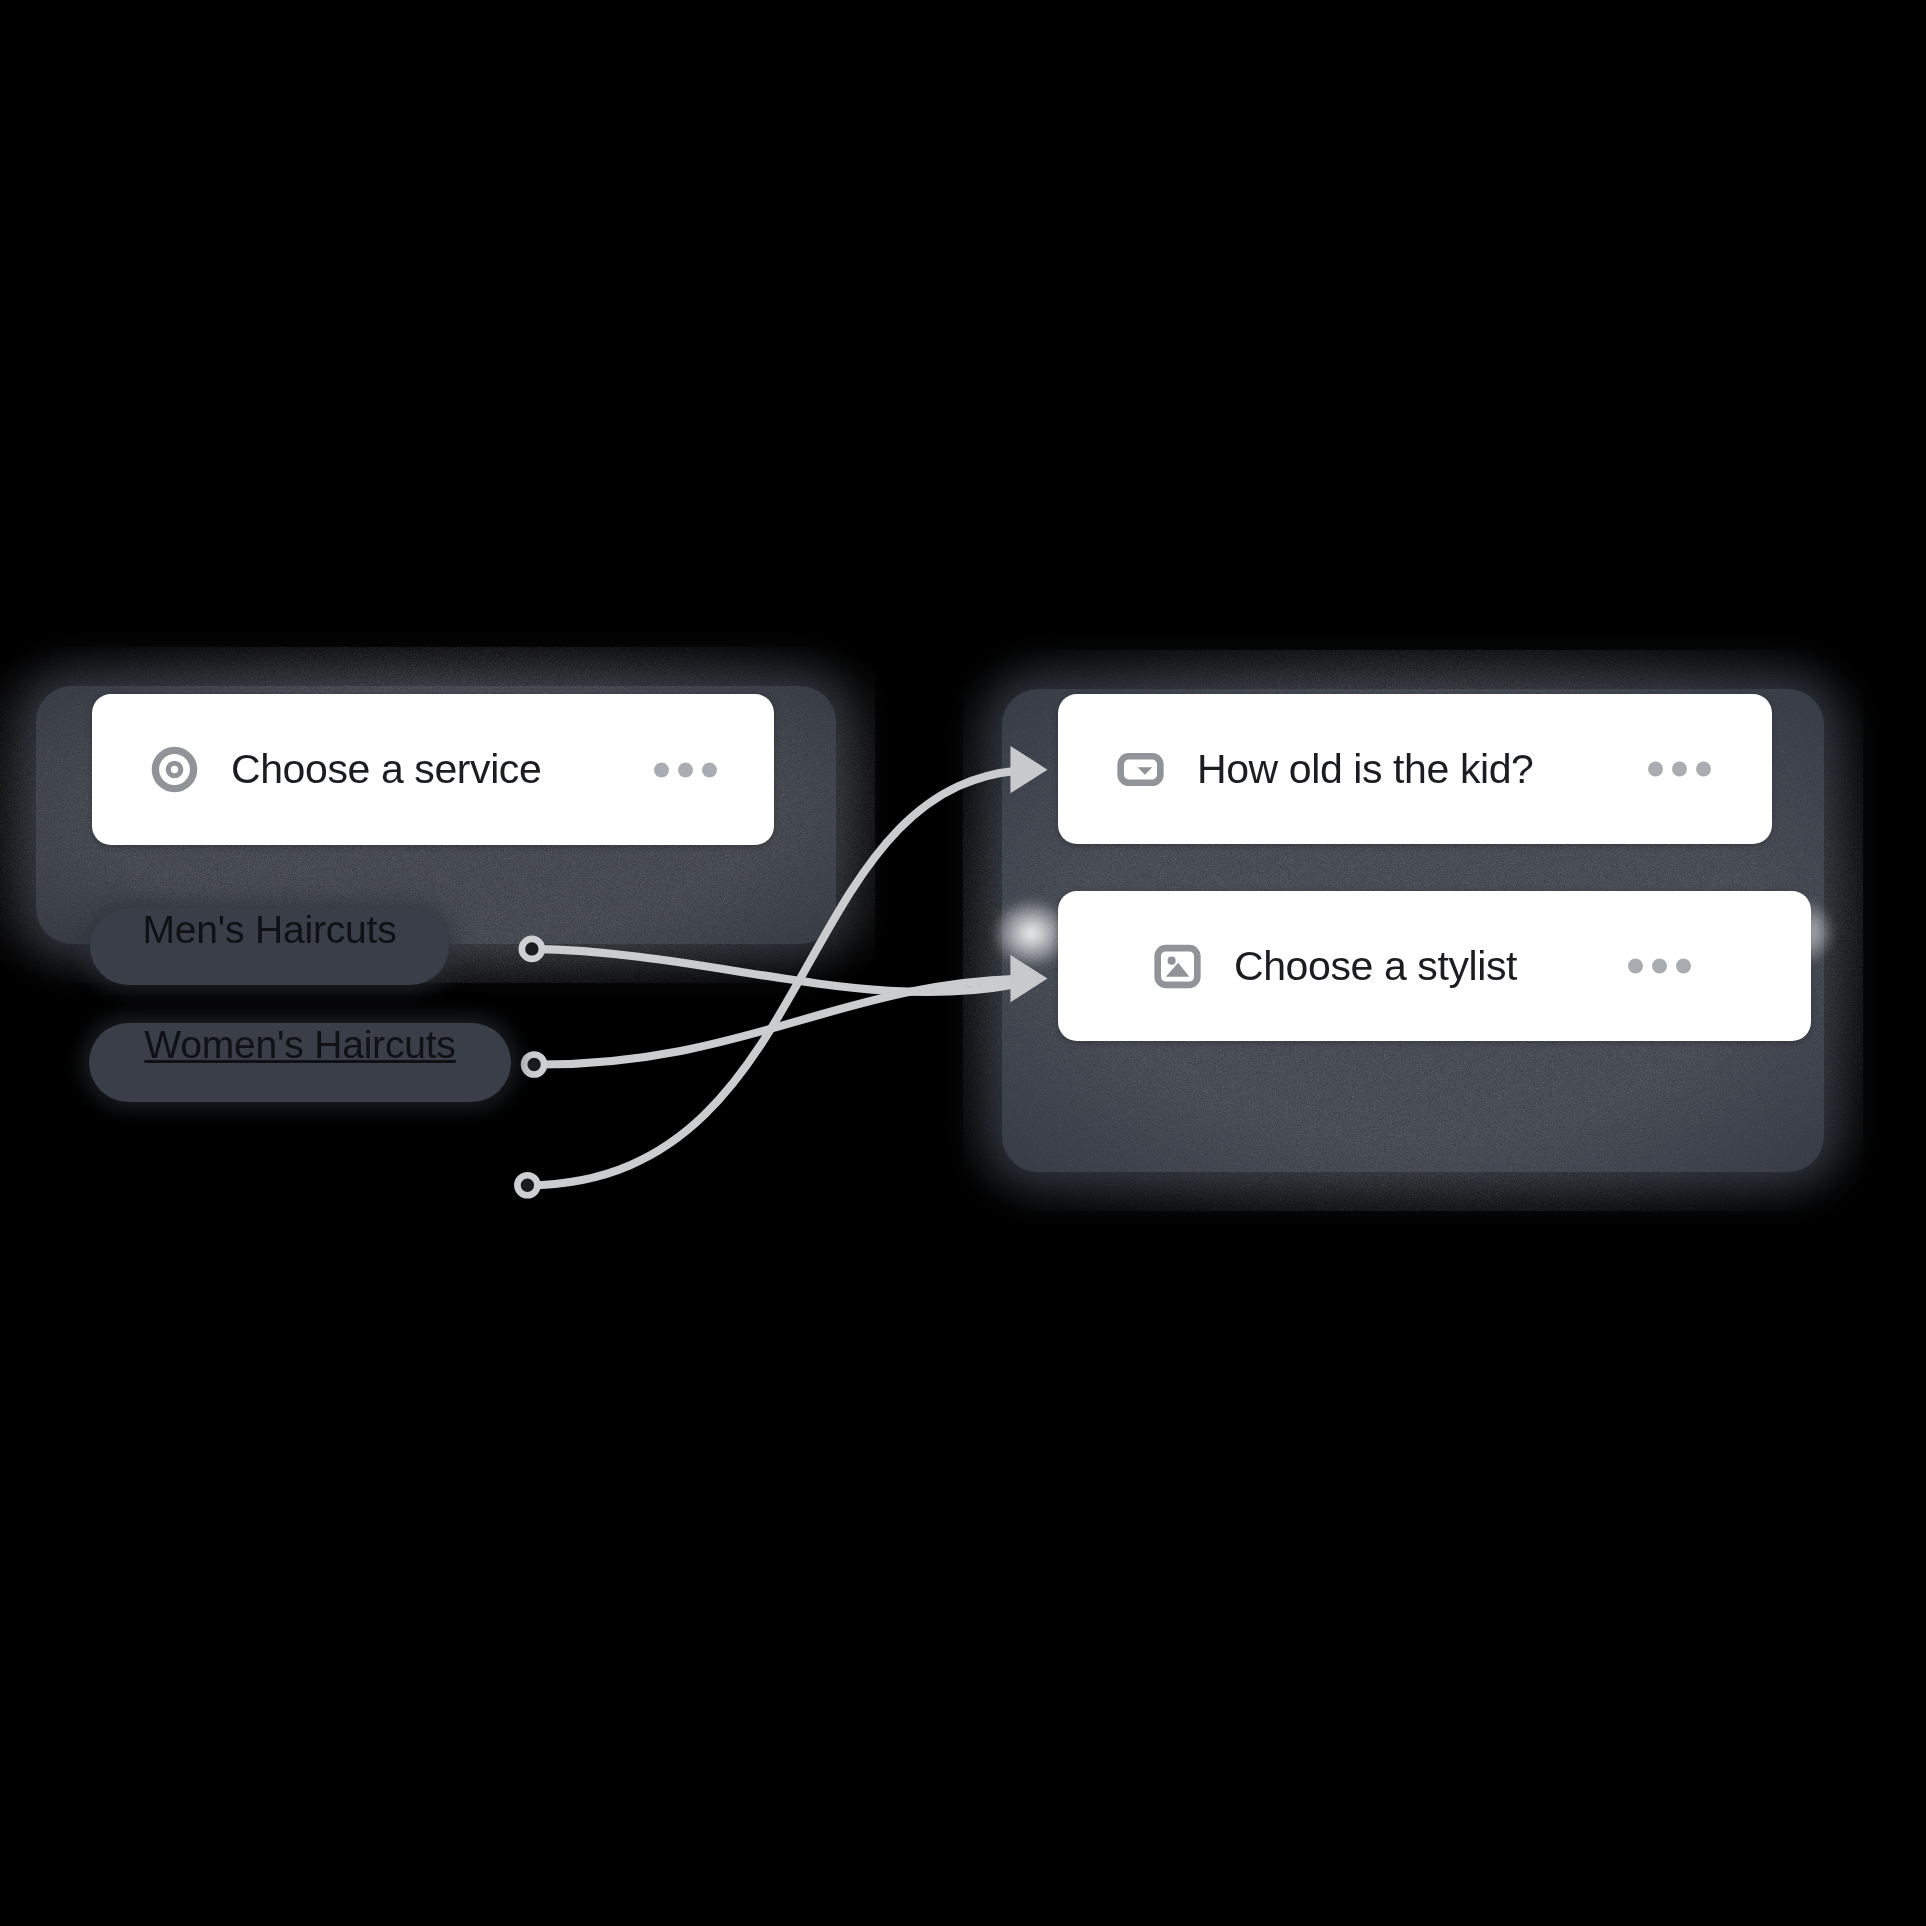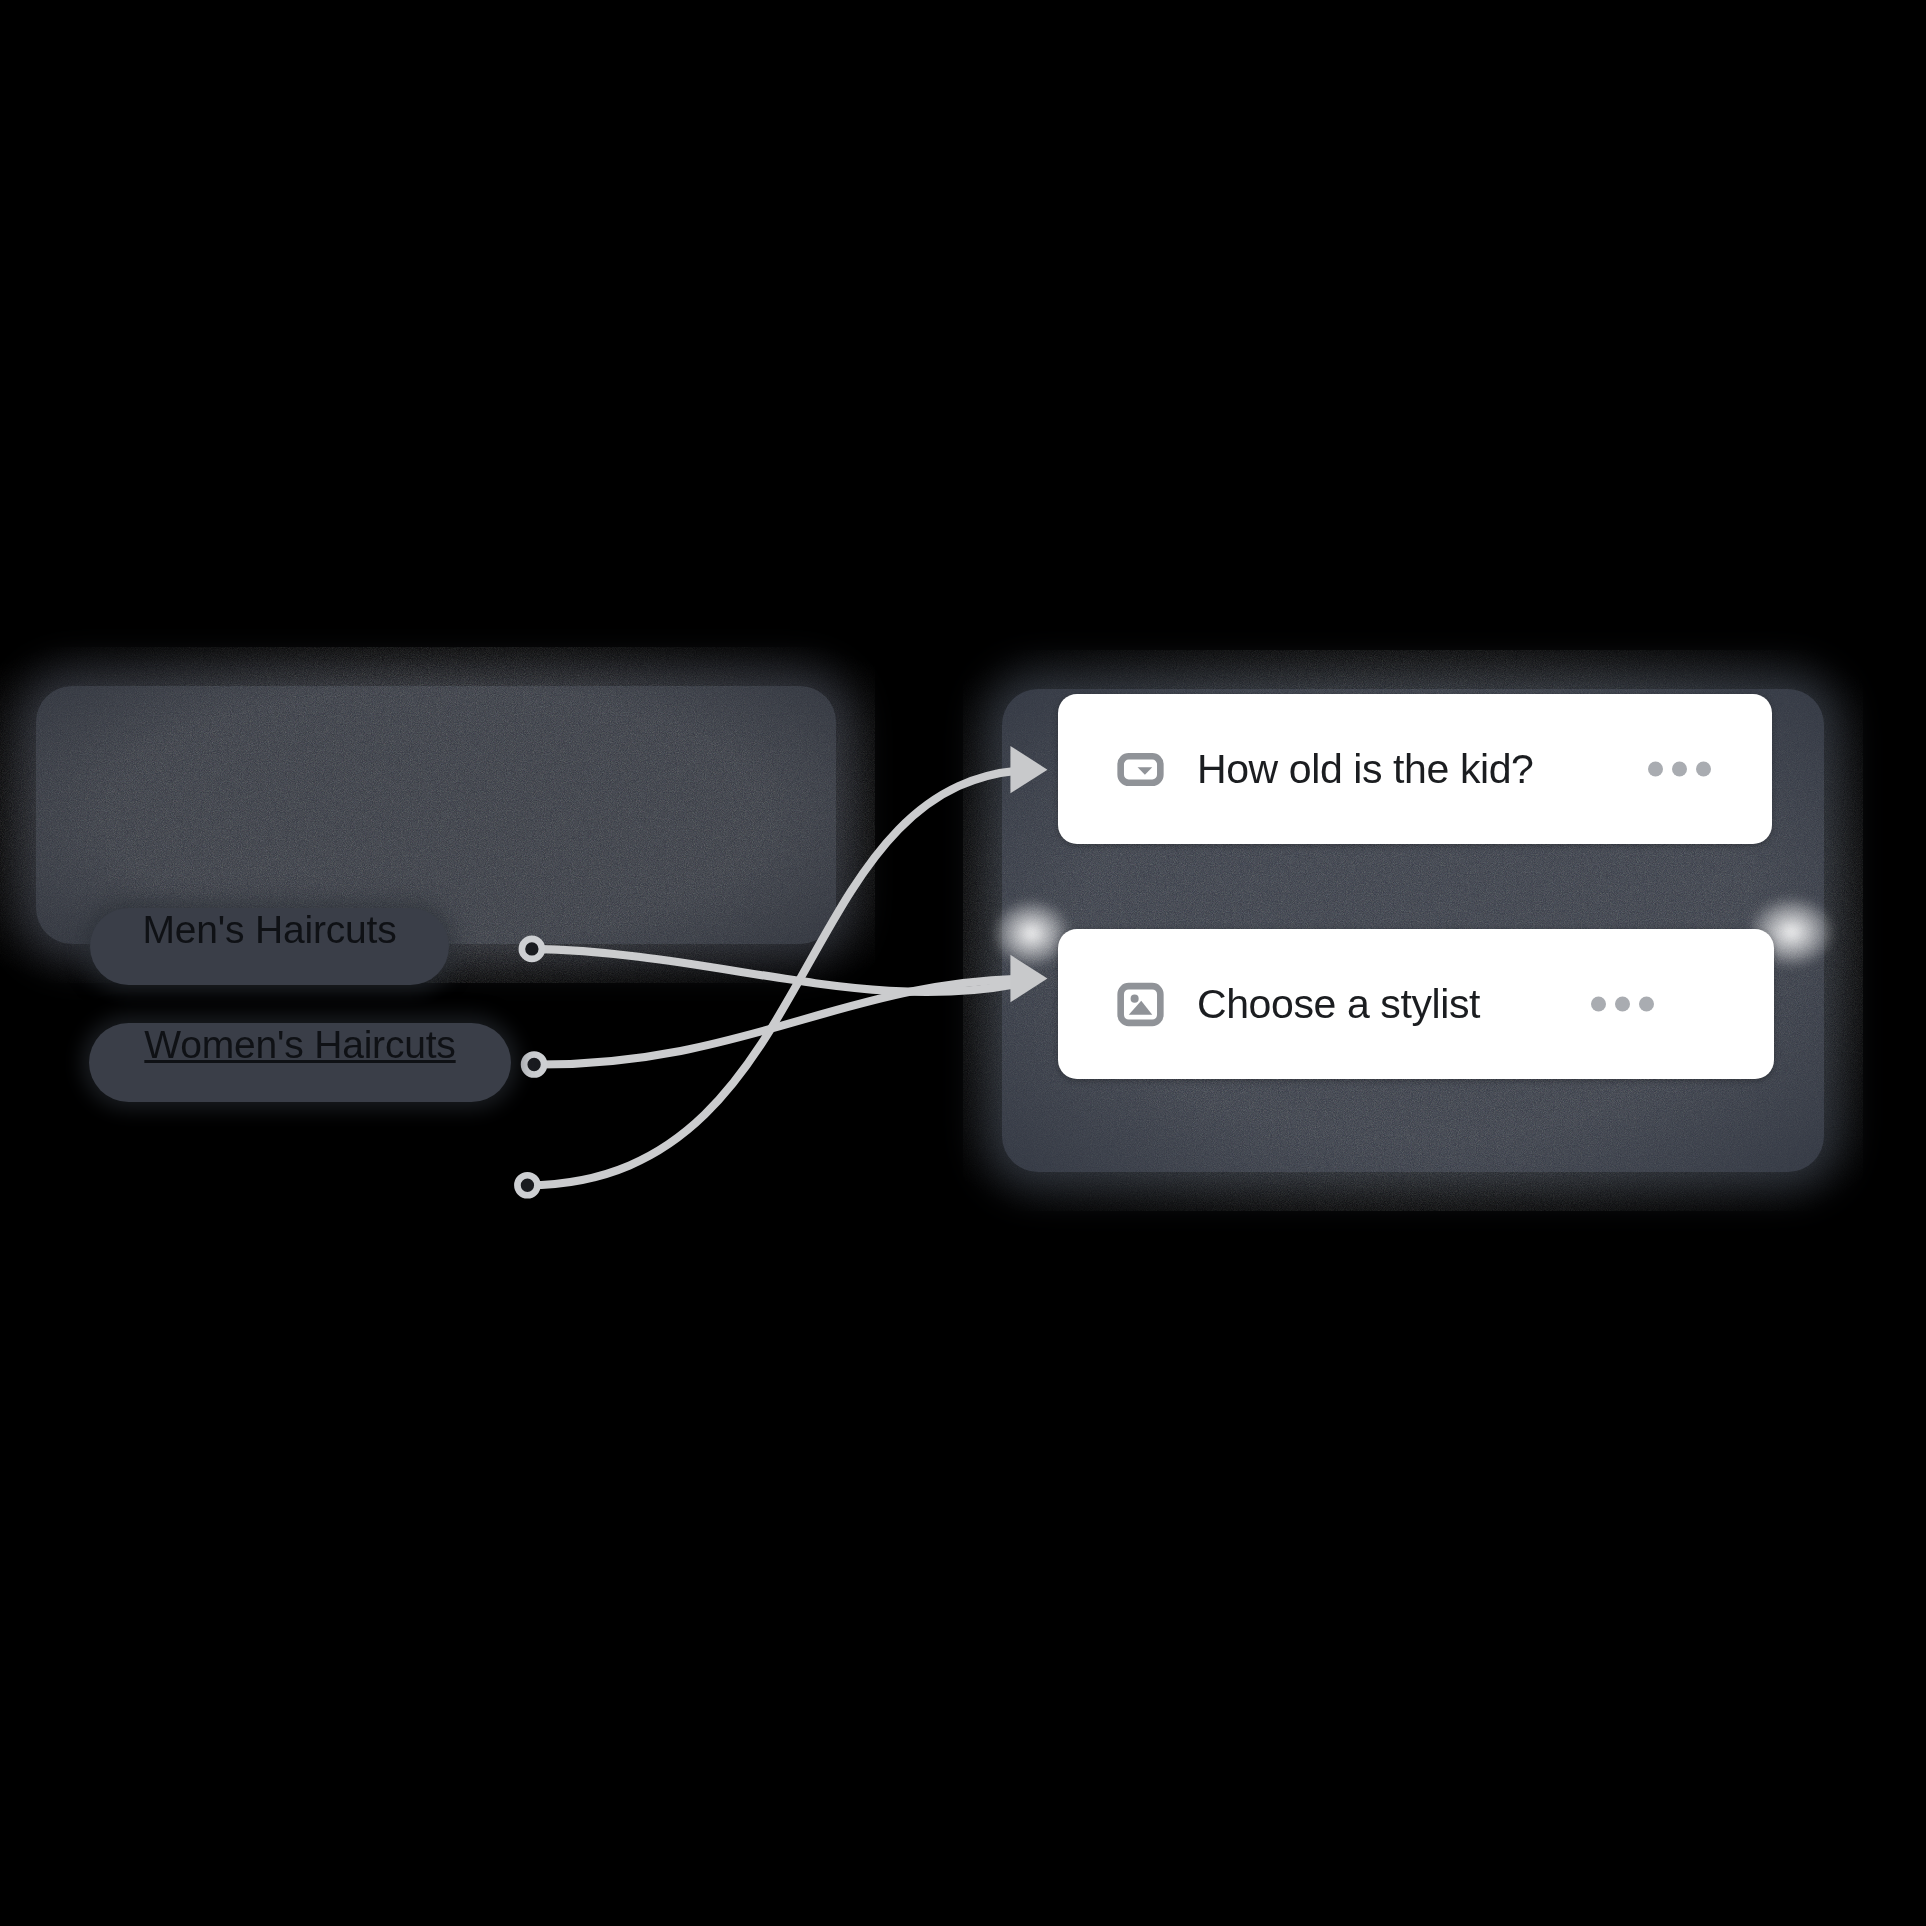--- a/index.html
+++ b/index.html
@@ -24,21 +24,21 @@
   .glow-right{left:1747px;top:895px;width:89px;height:74px;}
 
   
   .wires{position:absolute;left:0;top:0;width:1926px;height:1926px;}
 
   
   .card{position:absolute;background:#fff;border-radius:19px;display:flex;align-items:center;
         box-shadow:0 1.5px 6px rgba(0,0,0,.25);}
   .card-service{left:92px;top:694px;width:682px;height:151px;}
   .card-q1{left:1058px;top:694px;width:714px;height:150px;}
-  .card-q2{left:1058px;top:929px;width:716px;height:150px;}
+  .card-q2{left:1058px;top:891px;width:716px;height:150px;padding-left:37px;}
   .card .icon{margin-left:59px;width:47px;height:47px;flex:0 0 auto;display:flex;
               align-items:center;justify-content:center;}
   .card .title{margin-left:33px;font-size:41px;color:#1b1d20;letter-spacing:-0.4px;white-space:nowrap;}
 
   
   .menu{position:absolute;top:50%;transform:translateY(-50%);display:flex;gap:9px;cursor:pointer;}
   .menu i{width:15px;height:15px;border-radius:50%;background:#a9acb1;display:block;}
   .menu-service{right:57px;}
   .menu-q1{right:61px;}
   .menu-q2{right:120px;}
@@ -92,20 +92,35 @@
       <polygon points="1414,1039 1364,1007 1364,1071"></polygon>
       <polygon points="1414,1321 1364,1289 1364,1353"></polygon>
     </g>
     <g fill="#191b1f" stroke="#cdcfd2" stroke-width="9">
       <circle cx="718" cy="1281" r="13.5"></circle>
       <circle cx="721" cy="1437" r="13.5"></circle>
       <circle cx="712" cy="1600" r="13.5"></circle>
     </g>
   </svg>
 
+  <div class="card card-service">
+    <span class="icon">
+      <svg width="47" height="47" viewBox="0 0 64 64" xmlns="http://www.w3.org/2000/svg">
+        <circle cx="32" cy="32" r="26" fill="none" stroke="#909398" stroke-width="10"></circle>
+        <circle cx="32" cy="32" r="12" fill="#909398"></circle>
+        <circle cx="32" cy="32" r="5" fill="#ffffff"></circle>
+      </svg>
+    </span>
+    <span class="title">Choose a service</span>
+    <span class="menu menu-service">
+        <i></i>
+        <i></i>
+        <i></i>
+      </span>
+  </div>
 
   <div class="pill pill-men">
     <span>Men's Haircuts</span>
   </div>
   <div class="pill pill-women">
     <span>Women's Haircuts</span>
   </div>
 
   <div class="card card-q1">
     <span class="icon">

